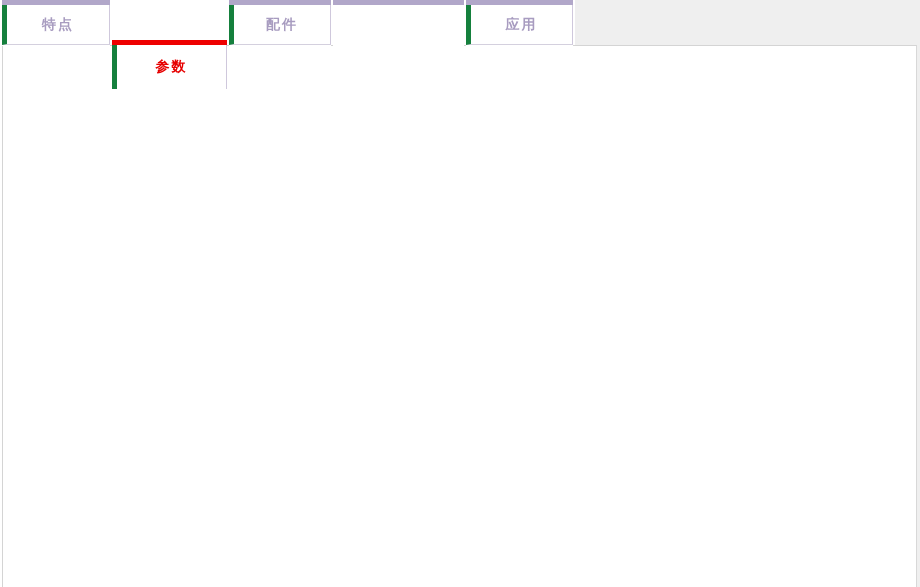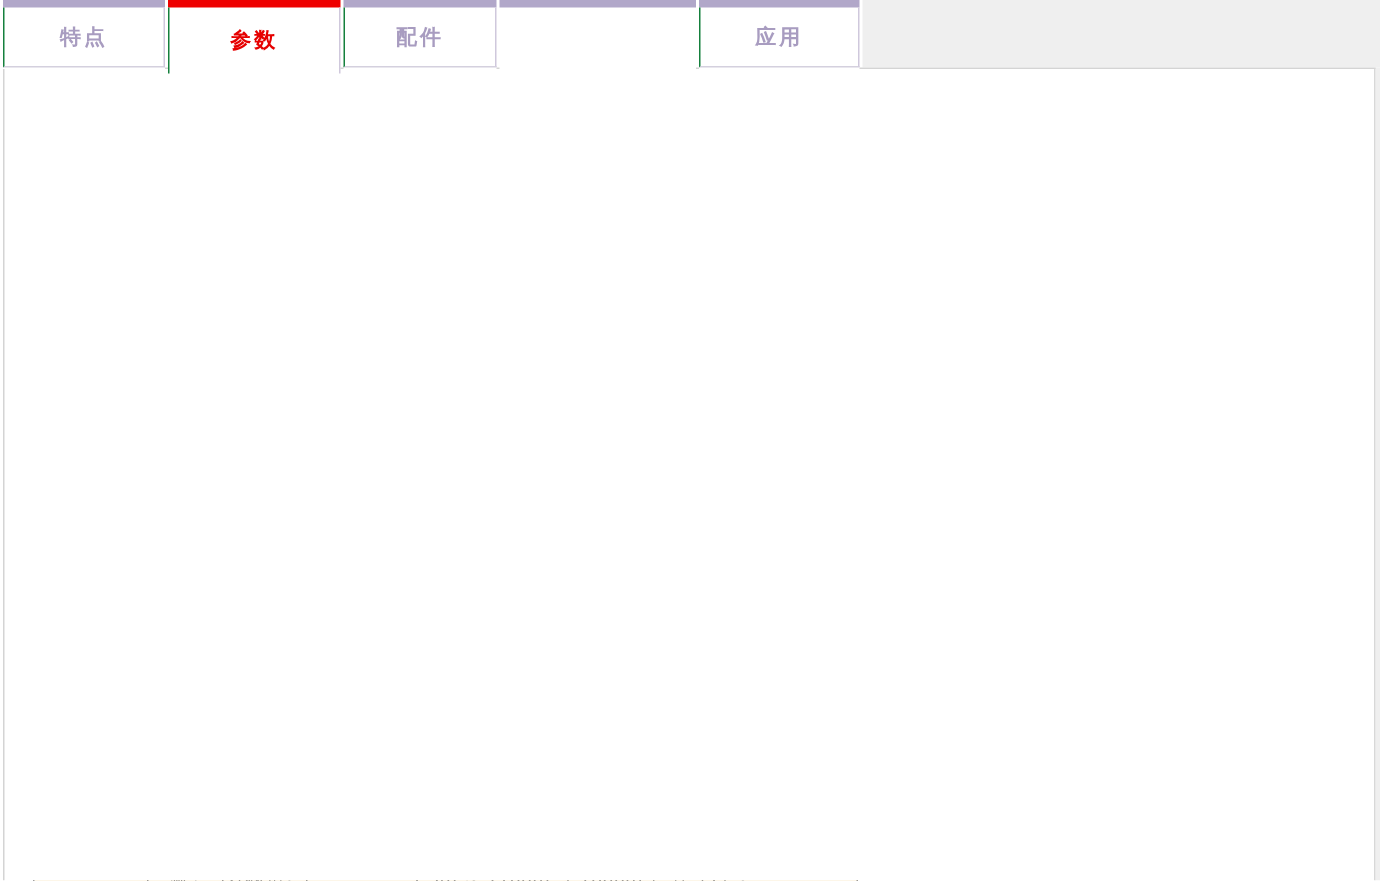--- a/index.html
+++ b/index.html
@@ -5,24 +5,24 @@
   * { margin:0; padding:0; box-sizing:border-box; }
   html,body { width:920px; height:587px; overflow:hidden; background:#fff;
               font-family:"DejaVu Sans", sans-serif; }
   .page { position:relative; width:920px; height:587px; background:#fff; }
 
   
   .tab-gray-bg { position:absolute; left:575px; top:0; width:345px; height:45px; background:#efefef; }
   .right-strip { position:absolute; left:917px; top:45px; width:3px; height:542px; background:#efefef; }
   .tab { position:absolute; top:0; height:46px; background:#fff; z-index:2; cursor:pointer; }
   .tab .bar { height:5px; background:#b1a7c9; }
-  .tab .body { height:40px; border-left:1px solid #15803d; border-right:1px solid #cfc8dc;
+  .tab .body { height:40px; border-left:5px solid #15803d; border-right:1px solid #cfc8dc;
                border-bottom:1px solid #d4d0de; display:flex; align-items:center; justify-content:center;
                font-size:14px; font-weight:bold; color:#a89cc0; letter-spacing:2px; }
-  .tab.active { height:49px; }
+  .tab.active { height:49px;margin-top:40px; }
   .tab.active .bar { background:#ee0000; }
   .tab.active .body { height:44px; border-bottom:none; color:#e60000; }
 
   
   .panel { position:absolute; left:2px; top:45px; width:915px; height:542px; background:#fff;
            border-top:1px solid #d4d4d4; border-left:1px solid #d4d4d4; border-right:1px solid #d8d8d8; z-index:1; }
 
   
   .tablewrap { position:absolute; left:22px; top:70px; width:549px; }
   table { border-collapse:collapse; table-layout:fixed; width:549px; font-size:12px; color:#000; }

